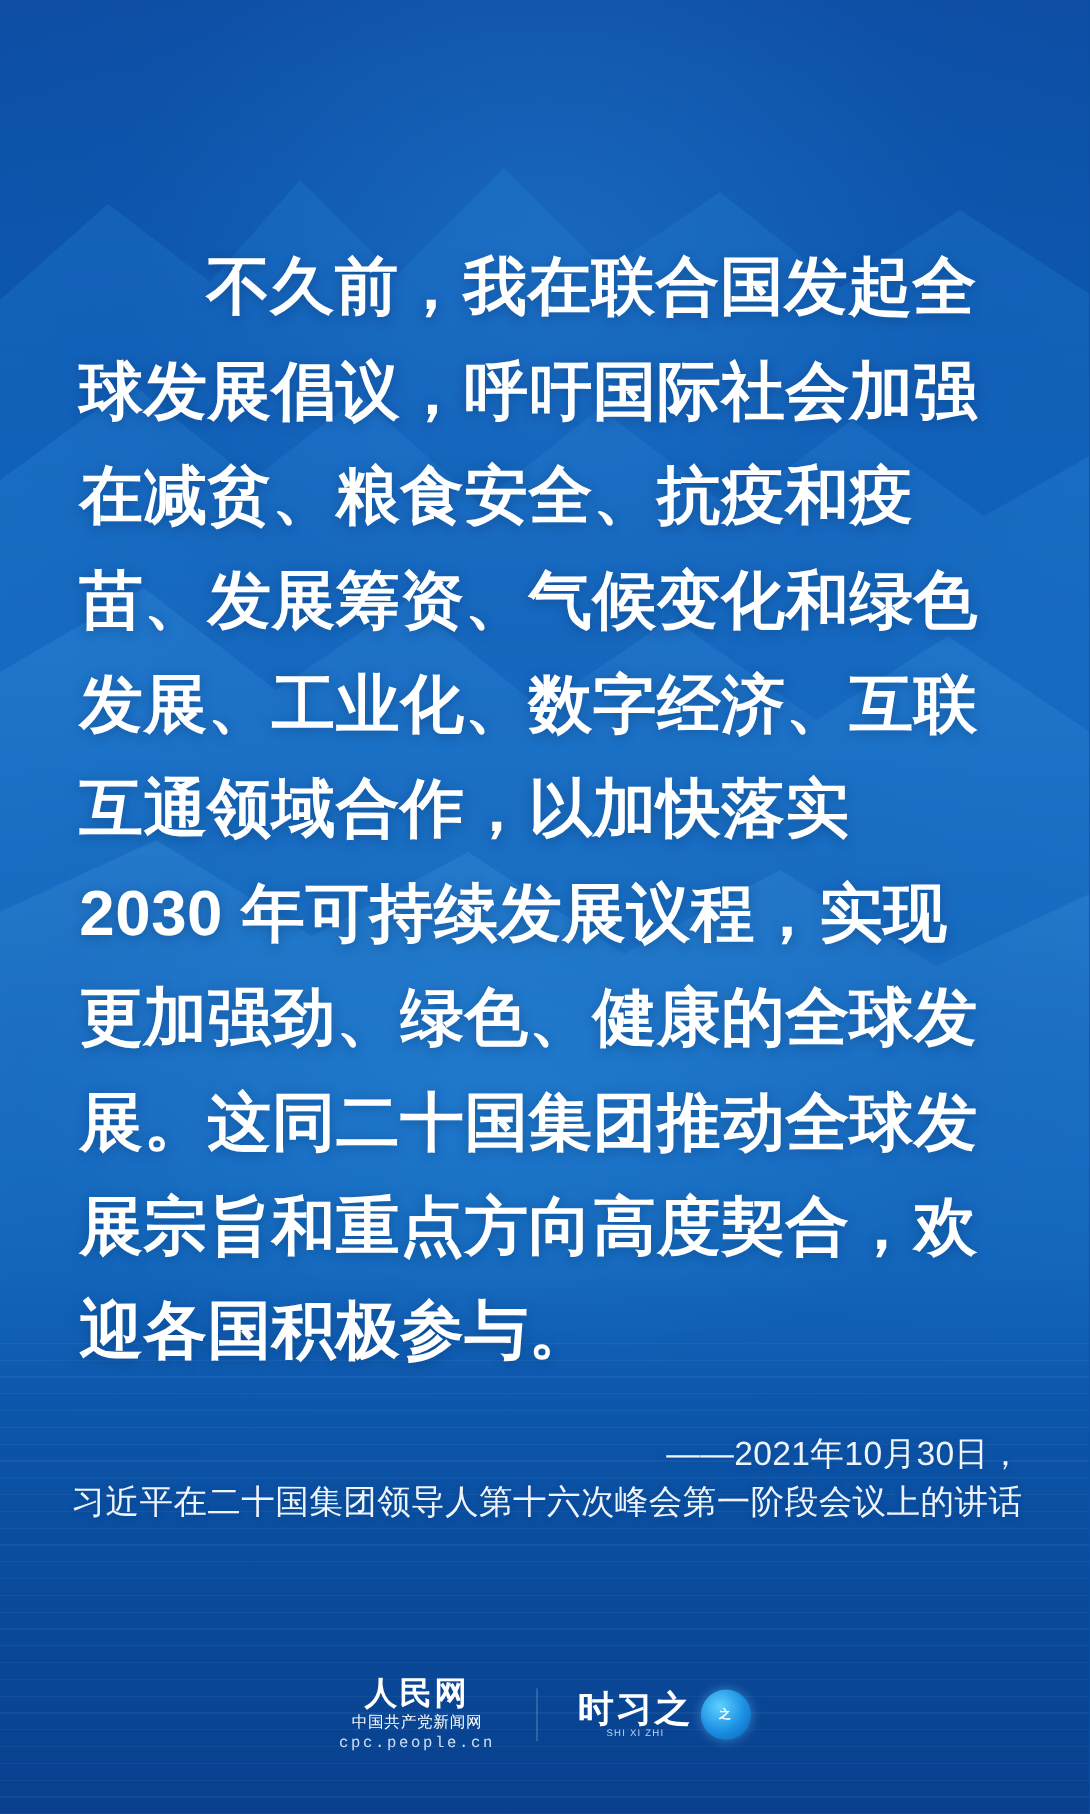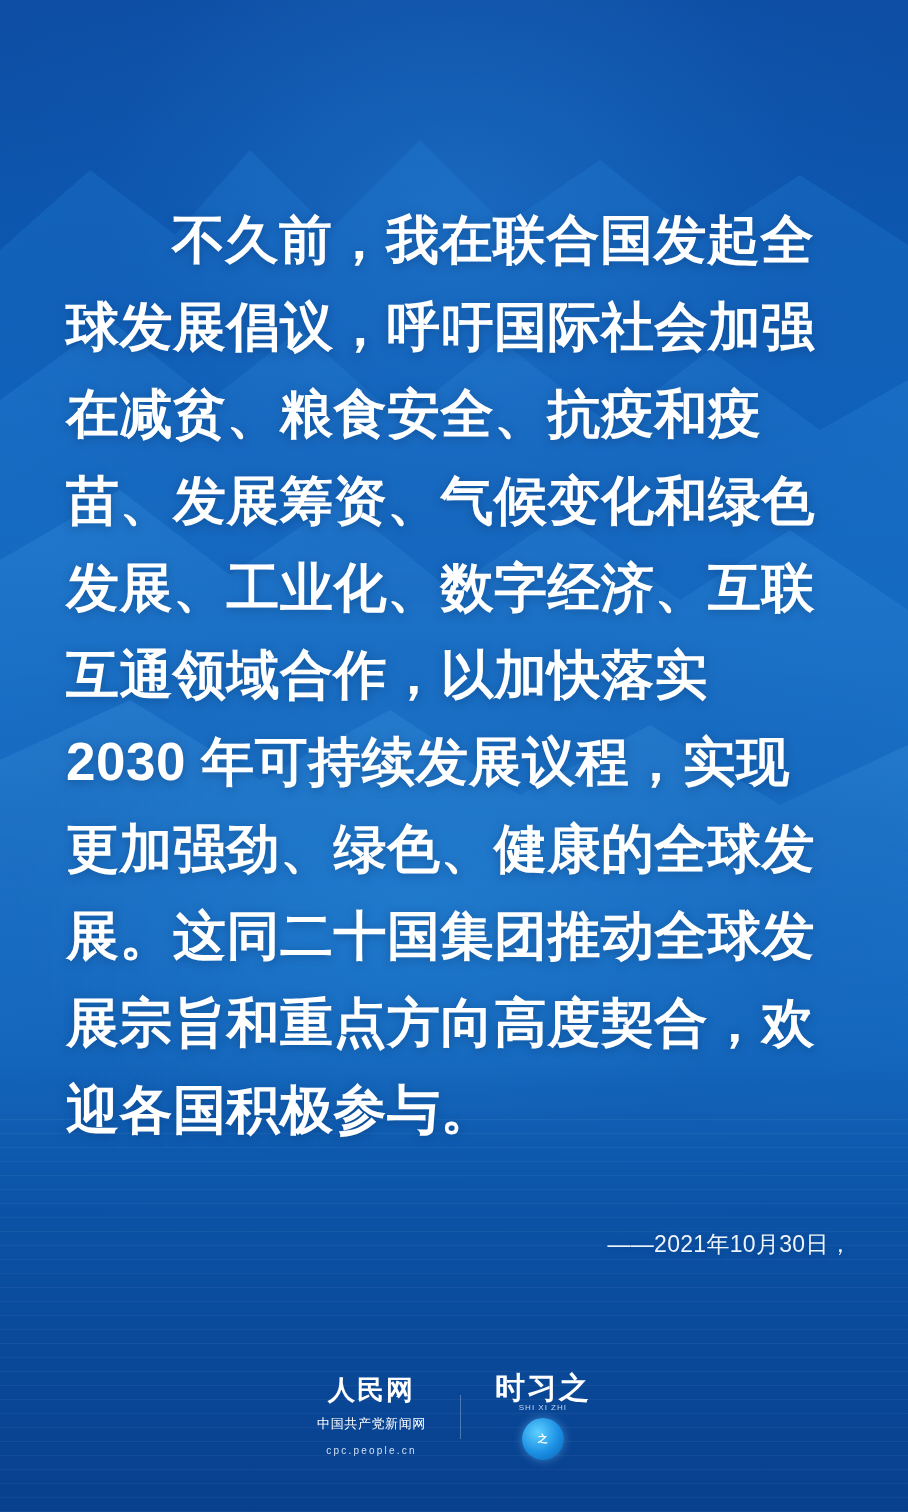--- a/index.html
+++ b/index.html
@@ -98,47 +98,46 @@
   }
 
   
   .attribution {
     position: absolute;
     right: 56px;
     top: 1192px;
     width: 800px;
     text-align: right;
     color: #eef4fc;
-    font-size: 23px;
+    font-size: 28px;
     line-height: 40px;
     font-weight: 400;
     letter-spacing: 0.3px;
     text-shadow: 0 1px 6px rgba(3,40,90,0.3);
-    margin-top: 32px;
   }
   .attribution .line2 {
     display: block;
   }
 
   
   .footer {
     position: absolute;
     left: 0;
     bottom: 52px;
     width: 100%;
     display: flex;
     align-items: center;
     justify-content: center;
     gap: 34px;
   }
   .logo-people {
     display: flex;
     flex-direction: column;
     align-items: center;
-    gap: 13px;
+    gap: 3px;
   }
   .logo-people .mark {
     display: flex;
     align-items: baseline;
     gap: 6px;
     color: #ffffff;
     font-size: 25px;
     font-weight: 700;
     letter-spacing: 2px;
     line-height: 1;
@@ -148,34 +147,34 @@
     font-weight: 700;
   }
   .logo-people .cn-name {
     color: #ffffff;
     font-size: 13px;
     letter-spacing: 0.6px;
     line-height: 1.1;
   }
   .logo-people .domain {
     color: #cfe0f5;
-    font-size: 10px;
+    font-size: 13px;
     letter-spacing: 2.2px;
     line-height: 1.1;
+    font-family: Liberation Mono, monospace;
   }
   .divider-dot {
     width: 1px;
     height: 44px;
     background: rgba(255,255,255,0.28);
   }
   .logo-shixizhi {
     display: flex;
     align-items: center;
     gap: 6px;
-    flex-direction: column;
   }
   .logo-shixizhi .sx-text {
     color: #ffffff;
     font-size: 30px;
     font-weight: 700;
     letter-spacing: 2px;
     line-height: 1;
   }
   .logo-shixizhi .sx-sub {
     color: #bed6f2;
@@ -232,20 +231,21 @@
 
   <div class="glow-top"></div>
   <div class="glow-mid"></div>
   <div class="water"></div>
   <div class="water-lines"></div>
 
   <div class="quote">不久前，我在联合国发起全球发展倡议，呼吁国际社会加强在减贫、粮食安全、抗疫和疫苗、发展筹资、气候变化和绿色发展、工业化、数字经济、互联互通领域合作，以加快落实 2030 年可持续发展议程，实现更加强劲、绿色、健康的全球发展。这同二十国集团推动全球发展宗旨和重点方向高度契合，欢迎各国积极参与。</div>
 
   <div class="attribution">
     <span>——2021年10月30日，</span>
+    <span class="line2">习近平在二十国集团领导人第十六次峰会第一阶段会议上的讲话</span>
   </div>
 
   <div class="footer">
     <div class="logo-people">
       <div class="mark">
         <span class="glyph">人民网</span>
       </div>
       <div class="cn-name">中国共产党新闻网</div>
       <div class="domain">cpc.people.cn</div>
     </div>

